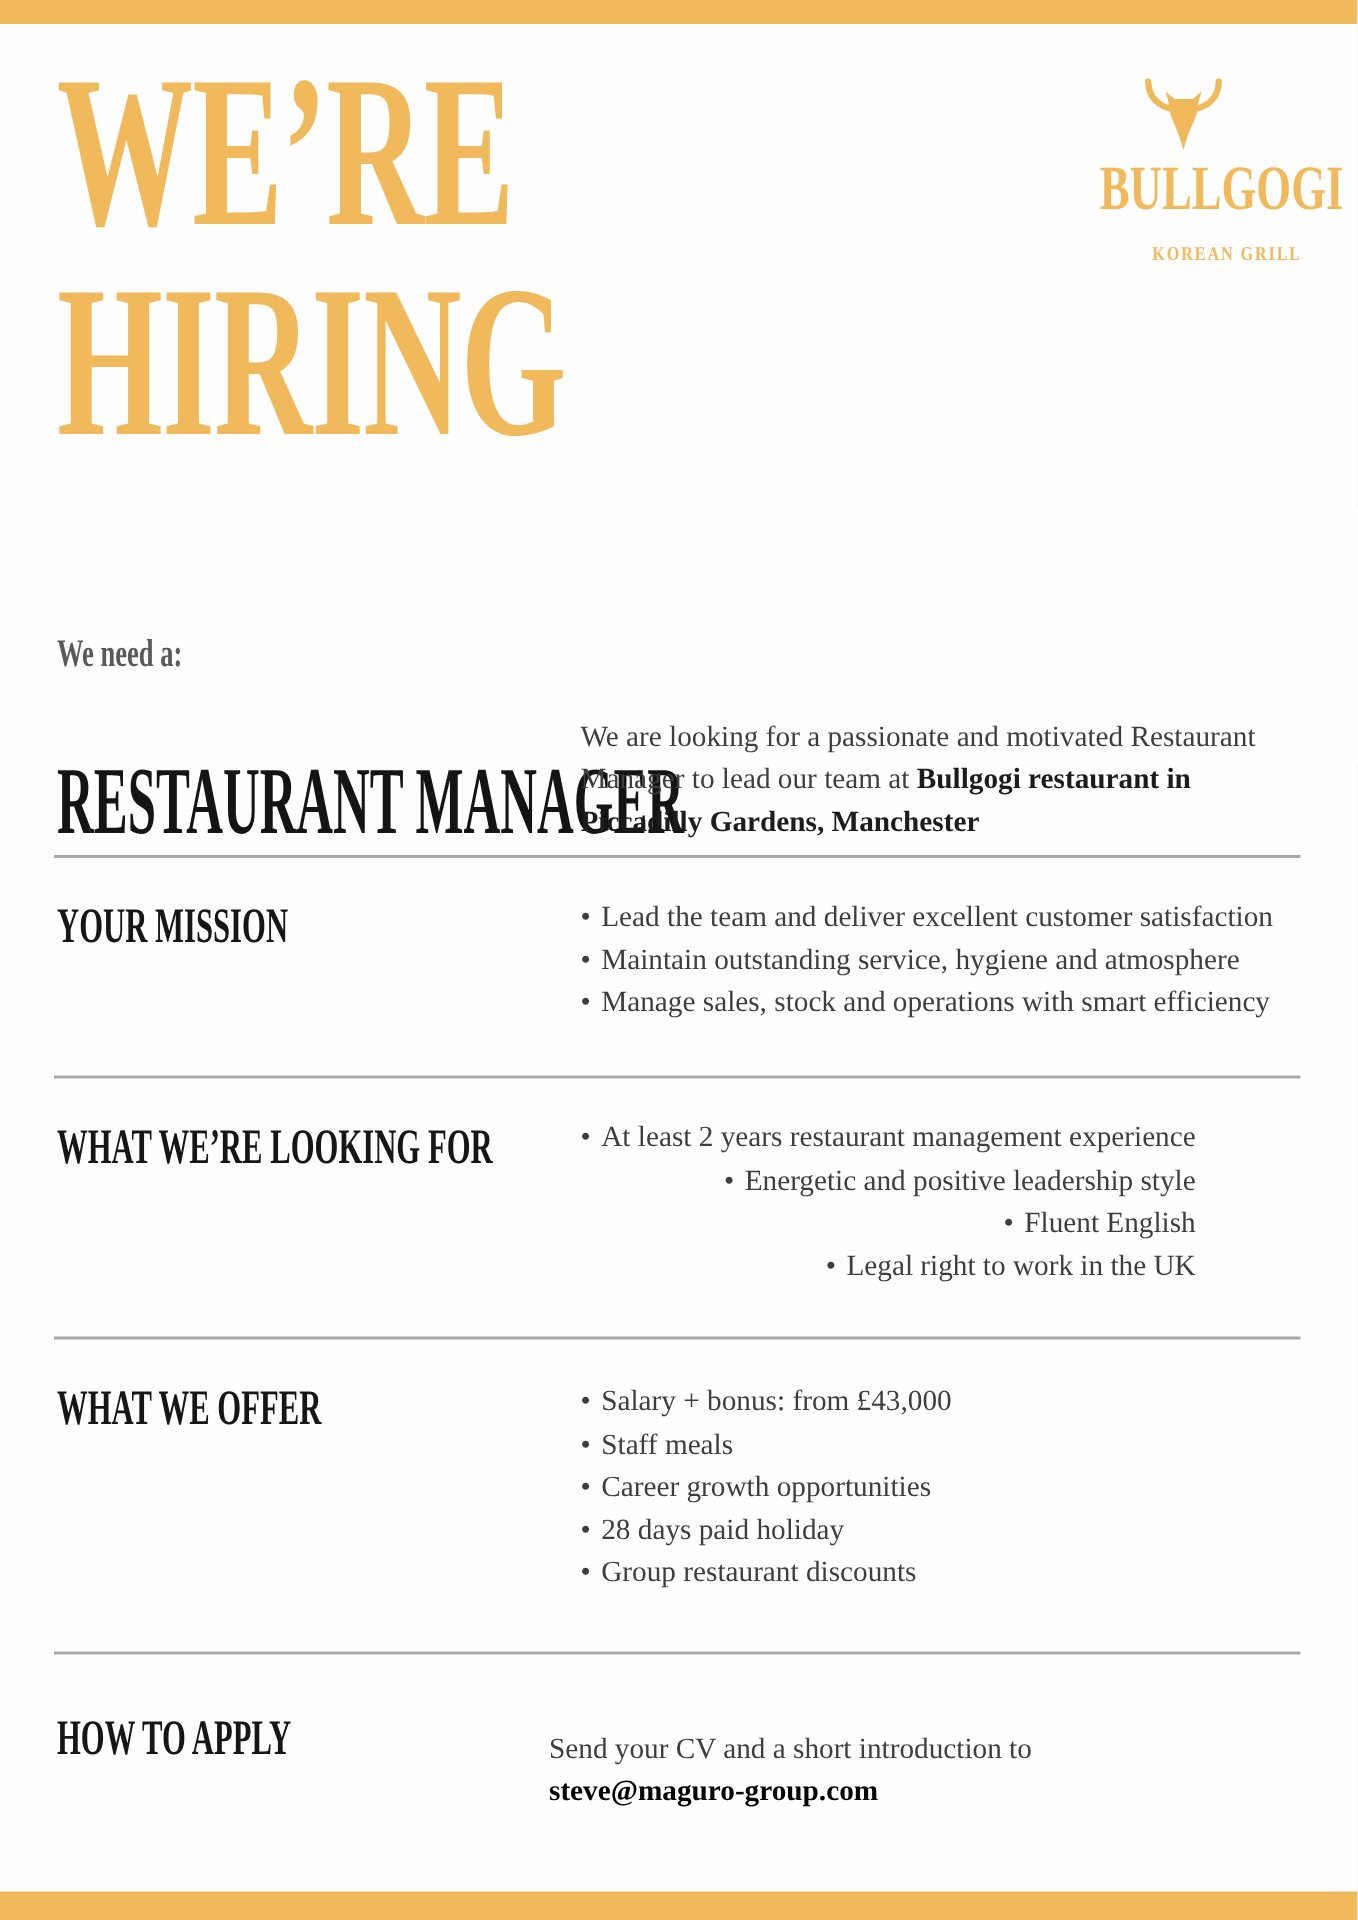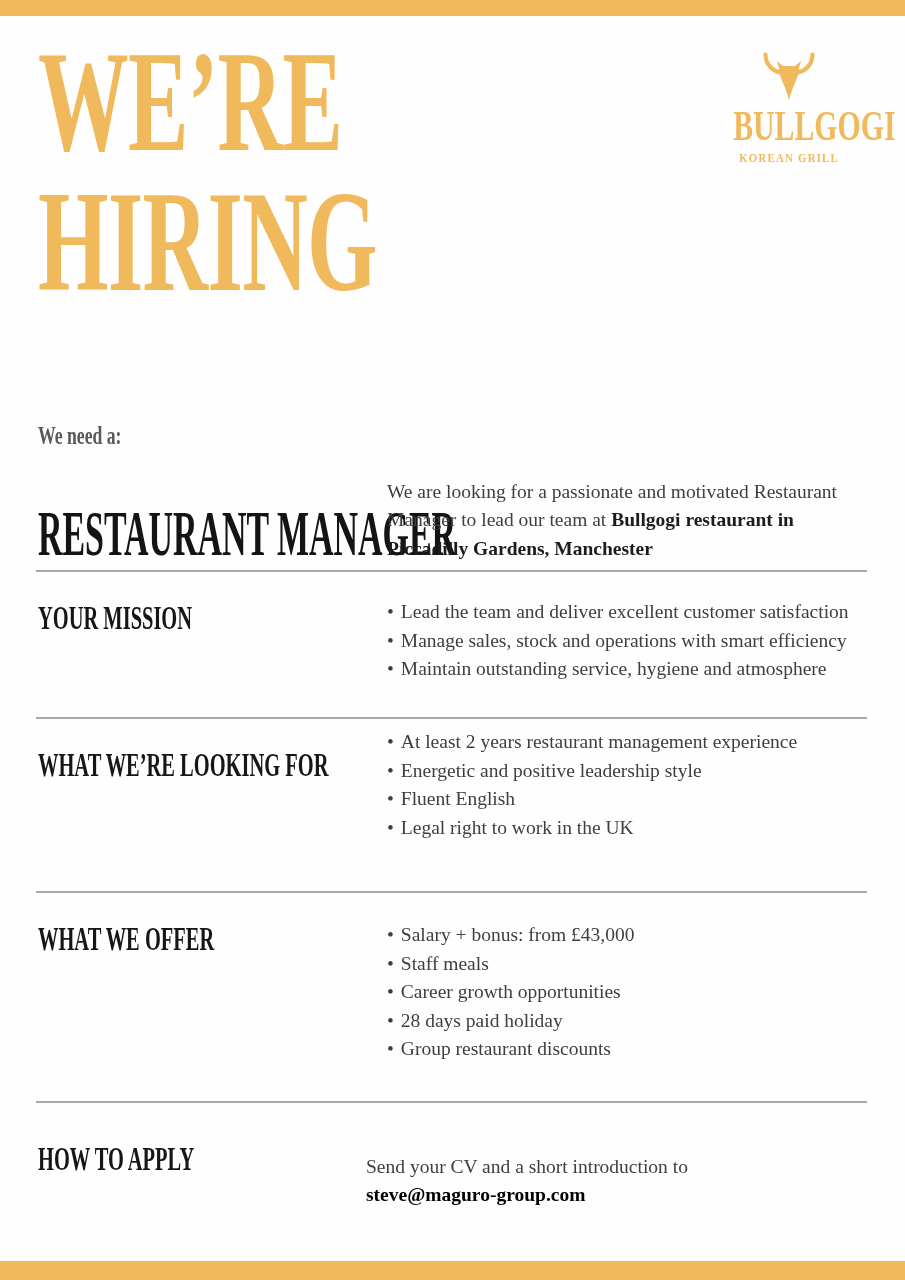--- a/index.html
+++ b/index.html
@@ -19,21 +19,21 @@
   .hero{
     position:absolute;left:38px;top:32px;margin:0;
     color:#F0B95B;font-weight:bold;font-size:144px;line-height:140px;letter-spacing:-1px;
   }
   .hero .cond{transform:scaleX(0.63);}
 
   .logo{position:absolute;left:700px;top:52px;width:178px;text-align:center;color:#F0B95B;}
   .logo svg{display:block;margin:0 auto;}
   .logo-name{font-size:42px;font-weight:bold;line-height:40px;margin-top:4px;}
   .logo-name .cond{transform:scaleX(0.71);transform-origin:50% 50%;}
-  .logo-tag{font-size:13px;font-weight:bold;letter-spacing:1.5px;margin-top:4px;}
+  .logo-tag{font-size:13px;font-weight:bold;letter-spacing:1.5px;margin-top:15px;text-align:right;}
   .logo-tag .cond{transform:scaleX(0.83);transform-origin:50% 50%;}
 
   .kicker{position:absolute;left:38px;top:421px;font-size:26px;font-weight:bold;color:#595959;line-height:30px;}
   .kicker .cond{transform:scaleX(0.68);}
 
   .role{position:absolute;left:38px;top:455px;font-size:64px;font-weight:bold;color:#141414;line-height:52px;}
   .role .cond{transform:scaleX(0.53);}
 
   .body-copy{font-size:19.5px;line-height:28.5px;color:#3E3E3E;}
   .body-copy strong{color:#1C1C1C;}
@@ -49,21 +49,21 @@
   .sec-h{position:absolute;left:38px;margin:0;font-size:33px;font-weight:bold;color:#161616;line-height:36px;}
   .sec-h.h-mission{top:600px;}
   .sec-h.h-looking{top:747px;}
   .sec-h.h-offer{top:921px;}
   .sec-h.h-apply{top:1131px;margin-top:10px;}
 
   .sec-list{position:absolute;left:387px;margin:0;padding:0;list-style:none;}
   .sec-list li{white-space:nowrap;}
   .sec-list li::before{content:"•";margin-right:7px;}
   .sec-list.l-mission{top:598px;}
-  .sec-list.l-looking{top:728px;}
+  .sec-list.l-looking{top:745px;text-align:right;}
   .sec-list.l-offer{top:921px;}
 
   .apply-text{position:absolute;left:366px;top:1133px;width:486px;}
   .apply-text strong{display:block;color:#000000;}
 </style>
 </head>
 <body>
 
 <div class="poster">
 
@@ -88,22 +88,22 @@
 
   <h2 class="role"><span class="cond">RESTAURANT MANAGER</span></h2>
 
   <p class="intro-text body-copy"><span>We are looking for a passionate and motivated Restaurant Manager to lead our team at </span><strong>Bullgogi restaurant in Piccadilly Gardens, Manchester</strong></p>
 
   <div class="divider d1"></div>
 
   <h3 class="sec-h h-mission"><span class="cond">YOUR MISSION</span></h3>
   <ul class="sec-list l-mission body-copy">
     <li>Lead the team and deliver excellent customer satisfaction</li>
+    <li>Maintain outstanding service, hygiene and atmosphere</li>
     <li>Manage sales, stock and operations with smart efficiency</li>
-    <li>Maintain outstanding service, hygiene and atmosphere</li>
   </ul>
 
   <div class="divider d2"></div>
 
   <h3 class="sec-h h-looking"><span class="cond">WHAT WE’RE LOOKING FOR</span></h3>
   <ul class="sec-list l-looking body-copy">
     <li>At least 2 years restaurant management experience</li>
     <li>Energetic and positive leadership style</li>
     <li>Fluent English</li>
     <li>Legal right to work in the UK</li>

